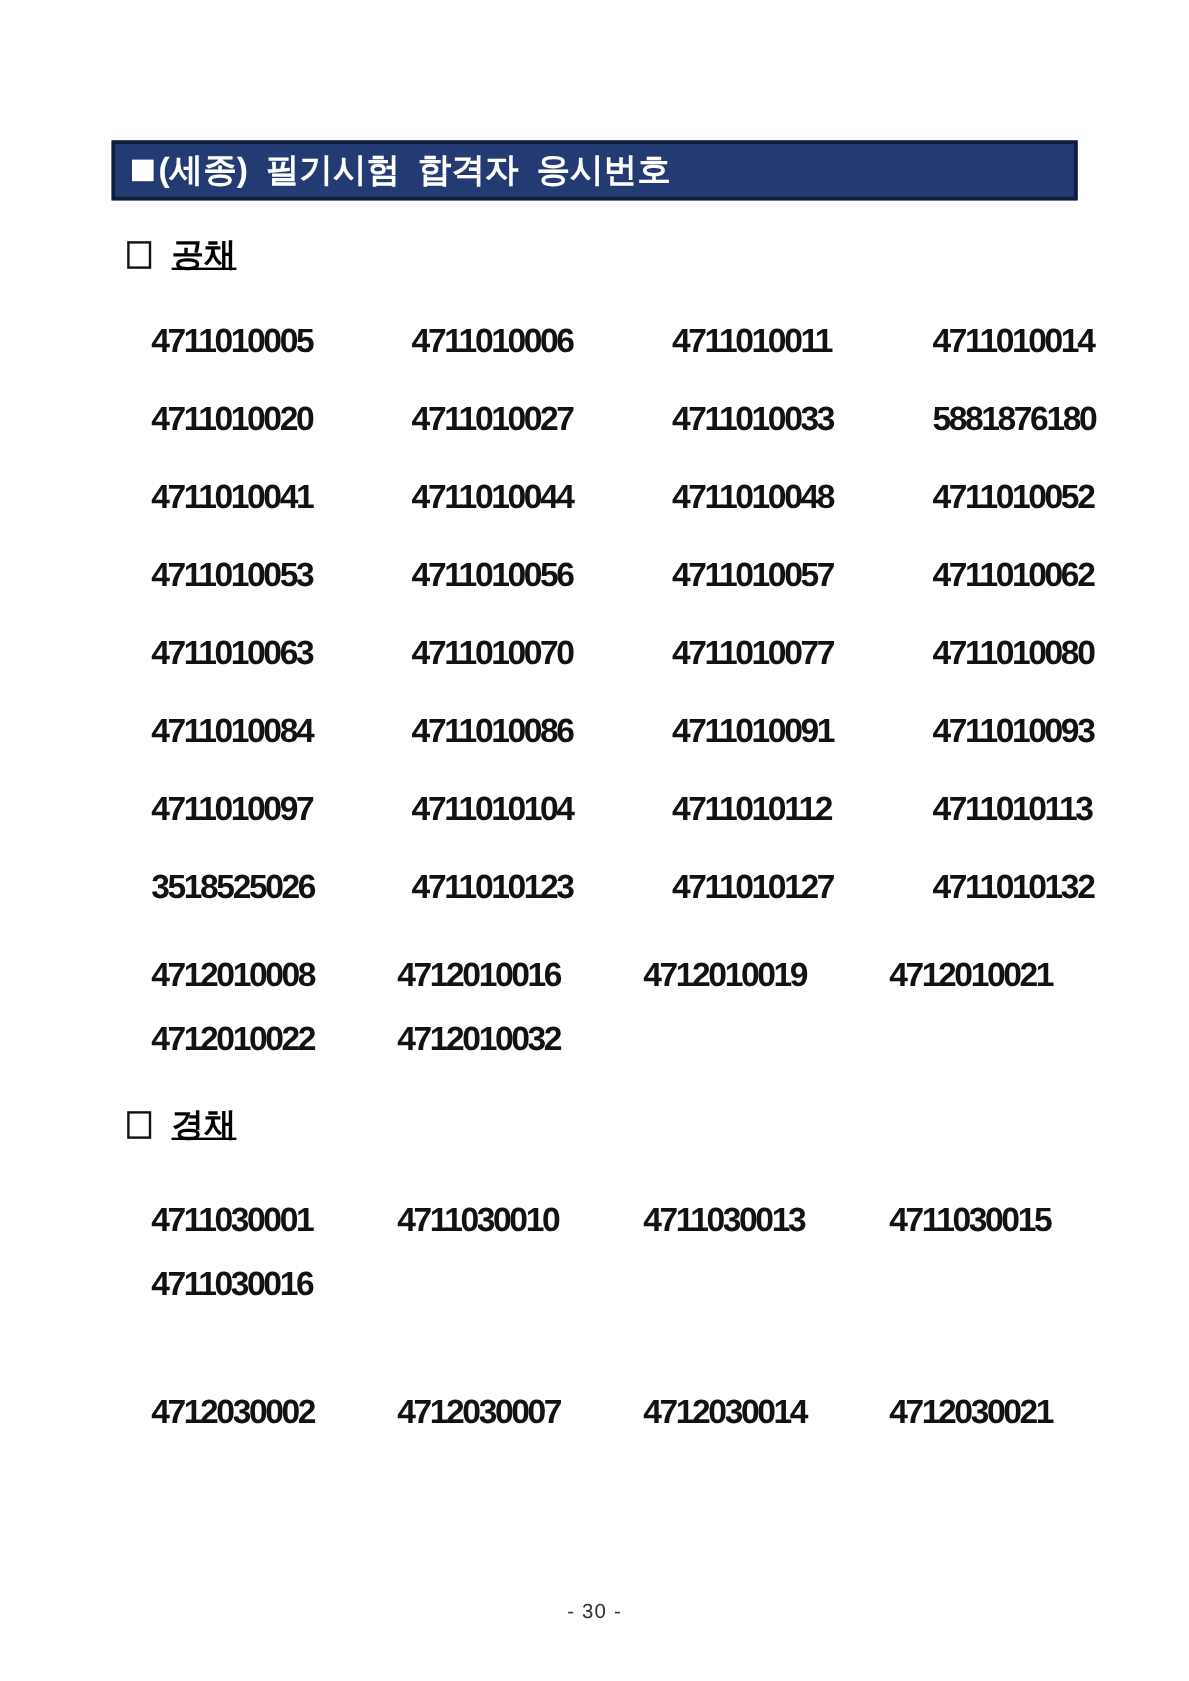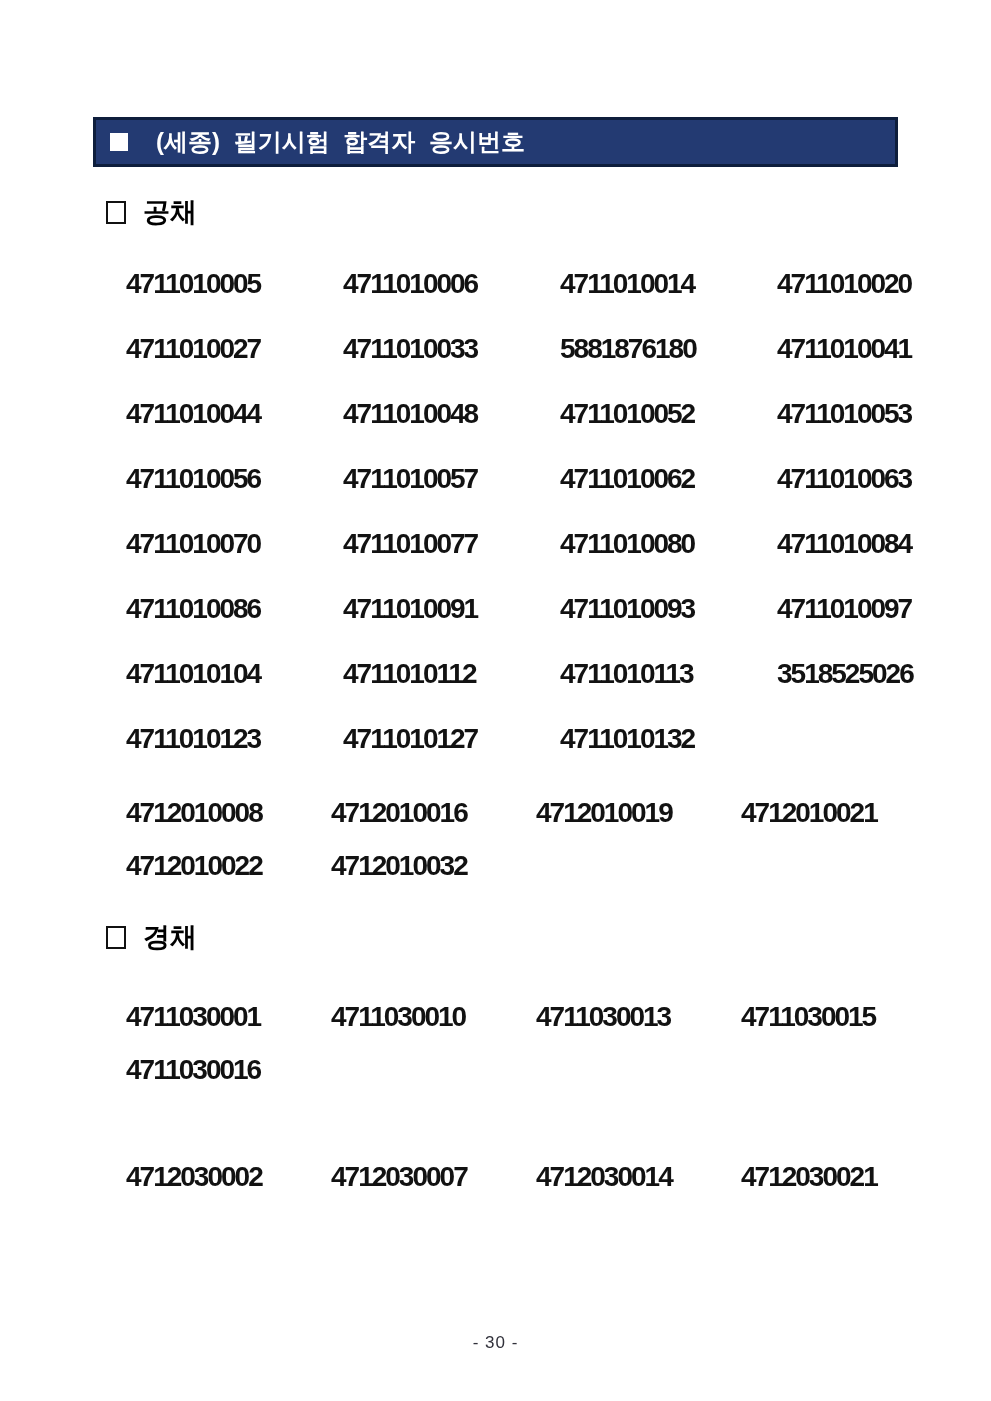--- a/index.html
+++ b/index.html
@@ -27,37 +27,38 @@
     padding-left: 14px;
   }
   .title-marker {
     display: inline-block;
     width: 18px;
     height: 18px;
     background: #ffffff;
     flex: 0 0 auto;
   }
   .title-text {
-    margin-left: 28px;
+    margin-left: 4px;
     color: #ffffff;
     font-weight: 700;
-    font-size: 24px;
+    font-size: 28px;
     letter-spacing: 0px;
     word-spacing: 7px;
     white-space: nowrap;
     font-family: "Liberation Sans", sans-serif;
   }
 
   
   .section-label {
     position: absolute;
     left: 106px;
     display: flex;
     align-items: center;
     gap: 17px;
+    text-decoration: underline;
   }
   .section-label.first  { top: 199px; }
   .section-label.second { top: 924px; }
   .checkbox-glyph {
     display: inline-block;
     width: 20px;
     height: 23px;
     box-sizing: border-box;
     border: 2px solid #111111;
     background: #ffffff;
@@ -118,20 +119,21 @@
   </div>
 
   <div class="section-label first">
     <span class="checkbox-glyph"></span>
     <span class="section-label-text">공채</span>
   </div>
 
   <div class="num-grid grid-a">
       <div class="num-cell">4711010005</div>
       <div class="num-cell">4711010006</div>
+      <div class="num-cell">4711010011</div>
       <div class="num-cell">4711010014</div>
       <div class="num-cell">4711010020</div>
       <div class="num-cell">4711010027</div>
       <div class="num-cell">4711010033</div>
       <div class="num-cell">5881876180</div>
       <div class="num-cell">4711010041</div>
       <div class="num-cell">4711010044</div>
       <div class="num-cell">4711010048</div>
       <div class="num-cell">4711010052</div>
       <div class="num-cell">4711010053</div>

